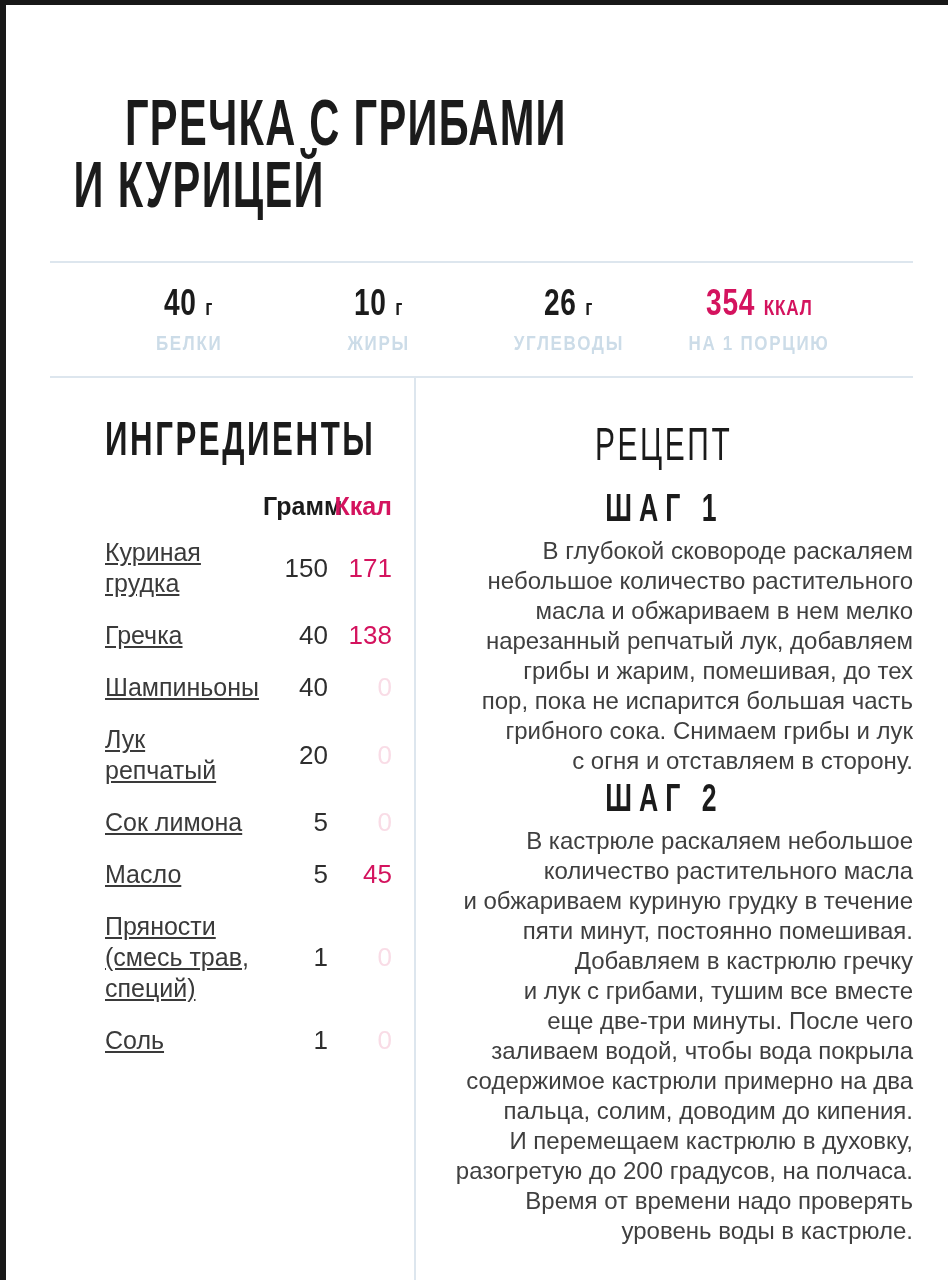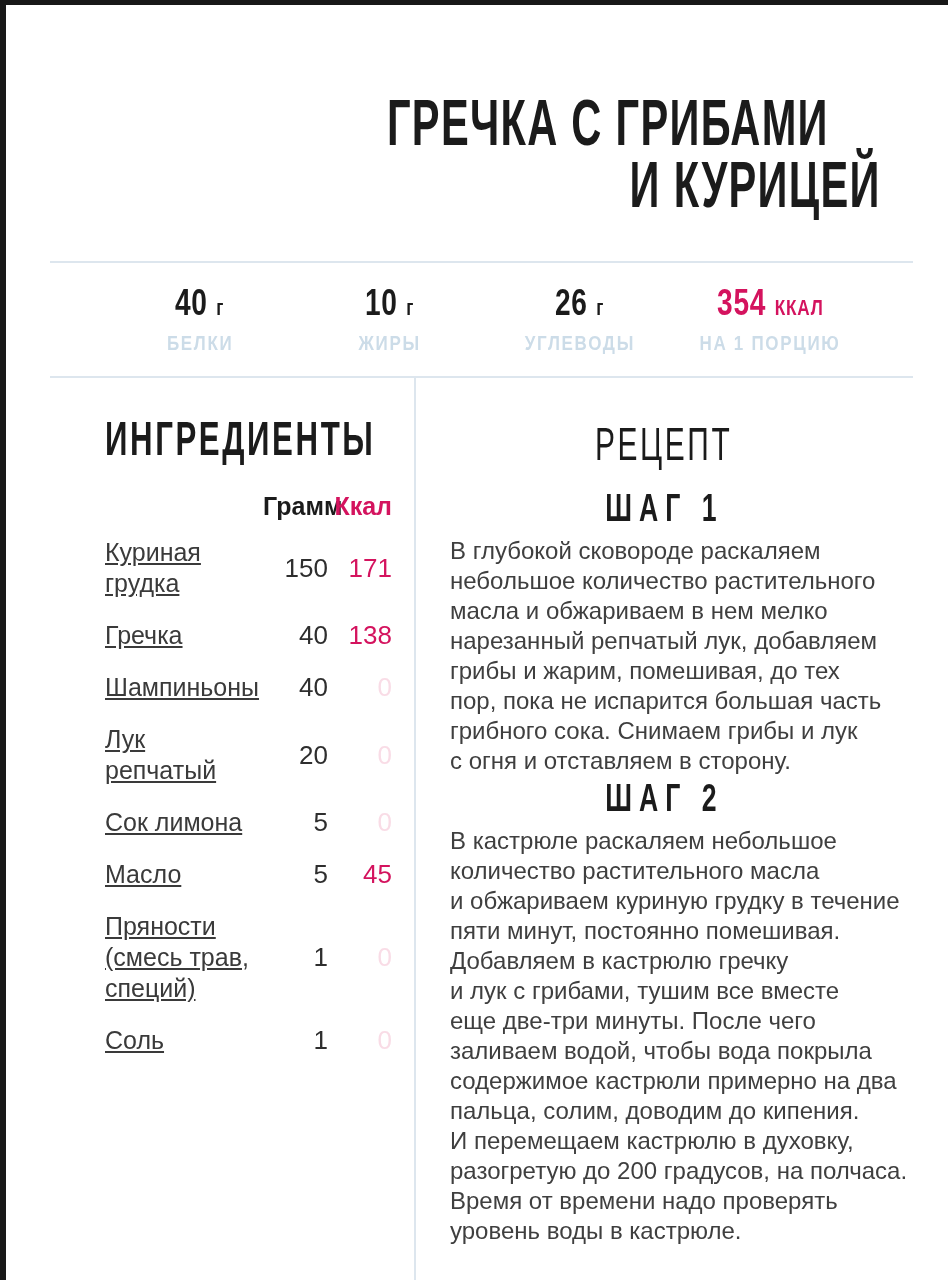--- a/index.html
+++ b/index.html
@@ -19,31 +19,31 @@
     font-family: "Liberation Sans", "DejaVu Sans", sans-serif;
     color: var(--text);
   }
   .top-bar { position: absolute; left: 0; top: 0; width: 948px; height: 5px; background: var(--frame); }
   .left-bar { position: absolute; left: 0; top: 0; width: 6px; height: 1280px; background: var(--frame); }
 
   .cond { display: inline-block; transform: scaleX(0.65); transform-origin: 50% 50%; white-space: nowrap; }
   .cond-left { transform-origin: 0 50%; }
 
   
-  .title-block { position: absolute; left: 6px; right: 0; top: 92px; text-align: right; color: var(--heading); }
+  .title-block { position: absolute; left: 6px; right: 0; top: 92px; text-align: left; color: var(--heading); }
   .title-line { display: block; font-weight: 800; font-size: 64px; line-height: 62px; letter-spacing: 2px; }
 
   
   .divider { position: absolute; left: 50px; width: 863px; height: 2px; background: var(--divider); }
   .divider-1 { top: 261px; }
   .divider-2 { top: 376px; }
   .vline { position: absolute; left: 414px; top: 377px; width: 2px; bottom: 0; background: var(--divider); }
 
   
-  .nutrition { position: absolute; left: 105px; top: 284px; width: 760px;
+  .nutrition { position: absolute; left: 94px; top: 284px; width: 760px;
     display: grid; grid-template-columns: repeat(4, 1fr); text-align: center; }
   .nut-line { font-weight: 800; font-size: 36px; line-height: 38px; color: var(--heading);
     display: inline-block; transform: scaleX(0.78); transform-origin: 50% 50%; white-space: nowrap; letter-spacing: 1px; }
   .nut-unit { font-size: 22px; }
   .nut-label { margin-top: 5px; font-weight: 700; font-size: 20px; letter-spacing: 2px; color: var(--muted_blue); text-align: center; }
   .nut-label > span { display: inline-block; transform: scaleX(0.85); transform-origin: 50% 50%; white-space: nowrap; }
   .nut-item.highlight .nut-line { color: var(--accent); }
 
   
   .ingredients { position: absolute; left: 105px; top: 412px; width: 287px; }
@@ -57,21 +57,21 @@
   .col-grams { text-align: right; font-size: 26px; color: #2e2e2e; }
   .col-kcal { text-align: right; font-size: 26px; color: var(--accent); }
   .col-kcal.zero { color: var(--accent_faded); }
 
   
   .recipe { position: absolute; left: 415px; top: 418px; width: 498px; text-align: center; }
   .recipe-heading { font-weight: 400; font-size: 46px; line-height: 52px; letter-spacing: 4px; color: var(--heading); }
   .step-label { font-weight: 800; font-size: 38px; line-height: 44px; letter-spacing: 10px; color: var(--heading); }
   .step-1 .step-label { margin-top: 16px; }
   .step-2 .step-label { }
-  .step-text { margin-top: 6px; text-align: left; padding-left: 35px; padding-right: 0;
+  .step-text { margin-top: 6px; text-align: right; padding-left: 35px; padding-right: 0;
     font-size: 24px; line-height: 30px; color: var(--text); white-space: pre-line; }
 </style>
 </head>
 <body>
 
 <div class="top-bar"></div>
 <div class="left-bar"></div>
 
 <div class="title-block">
   <span class="title-line"><span class="cond">ГРЕЧКА С ГРИБАМИ</span></span>

